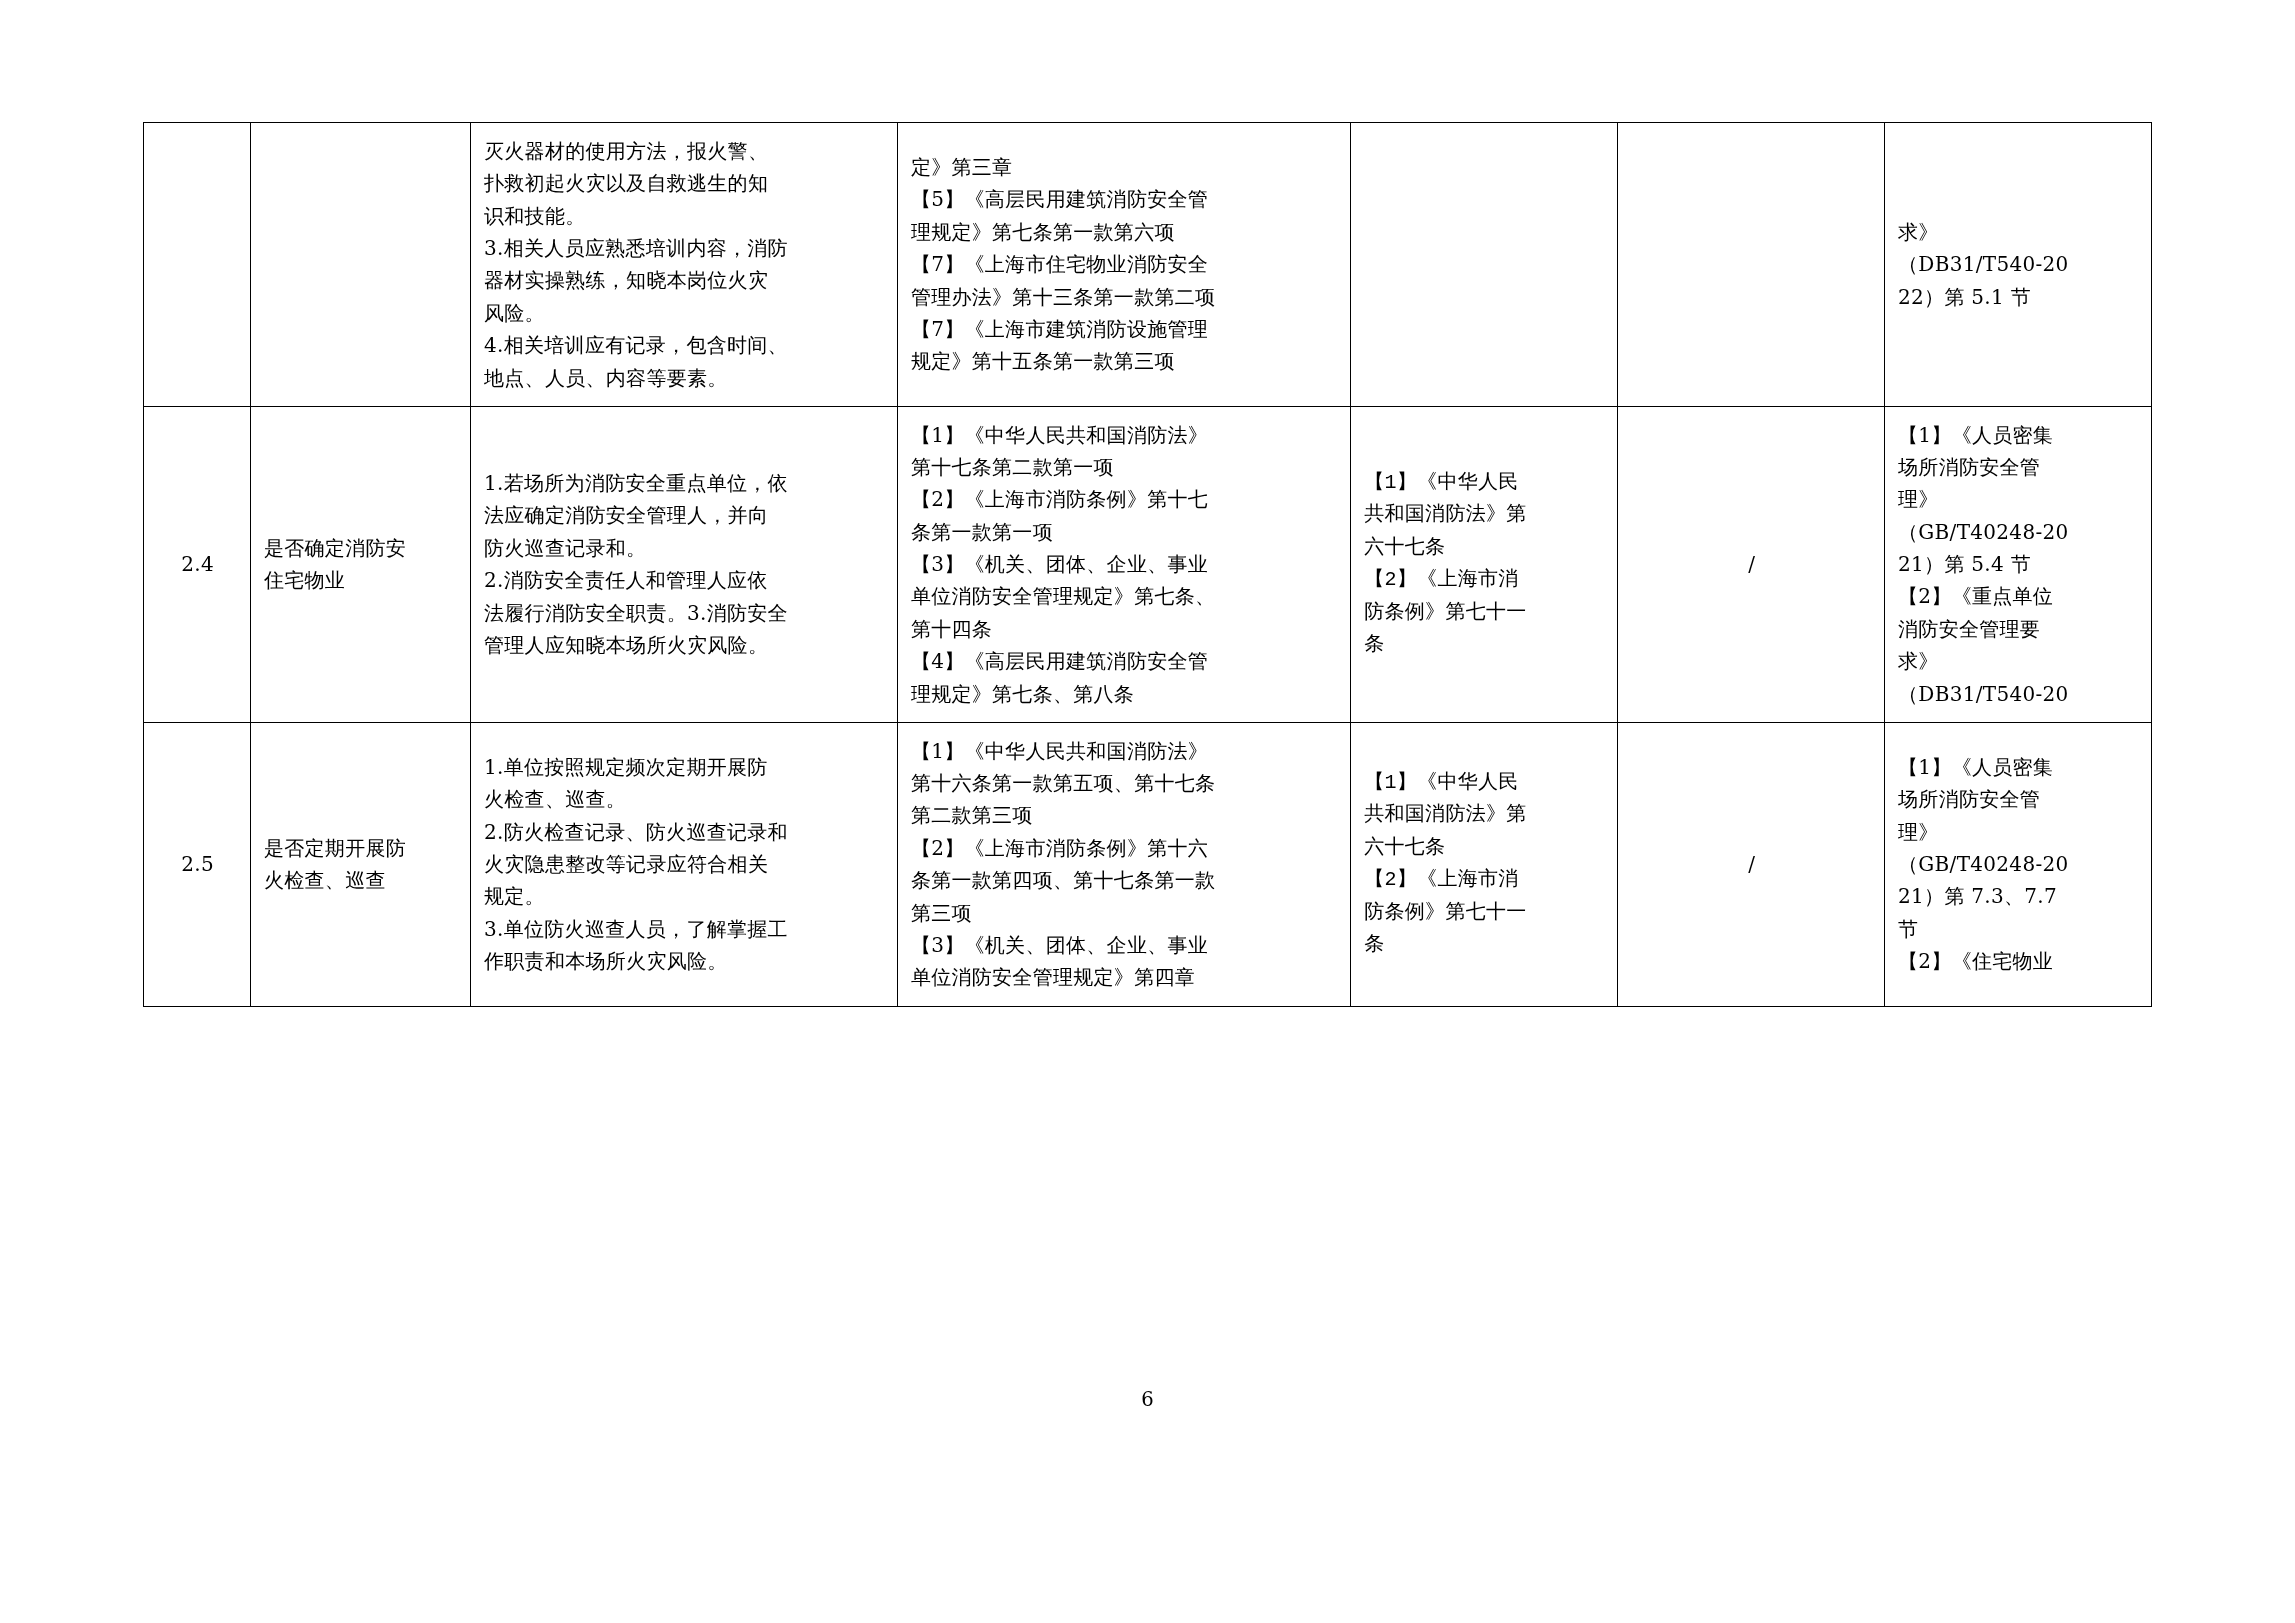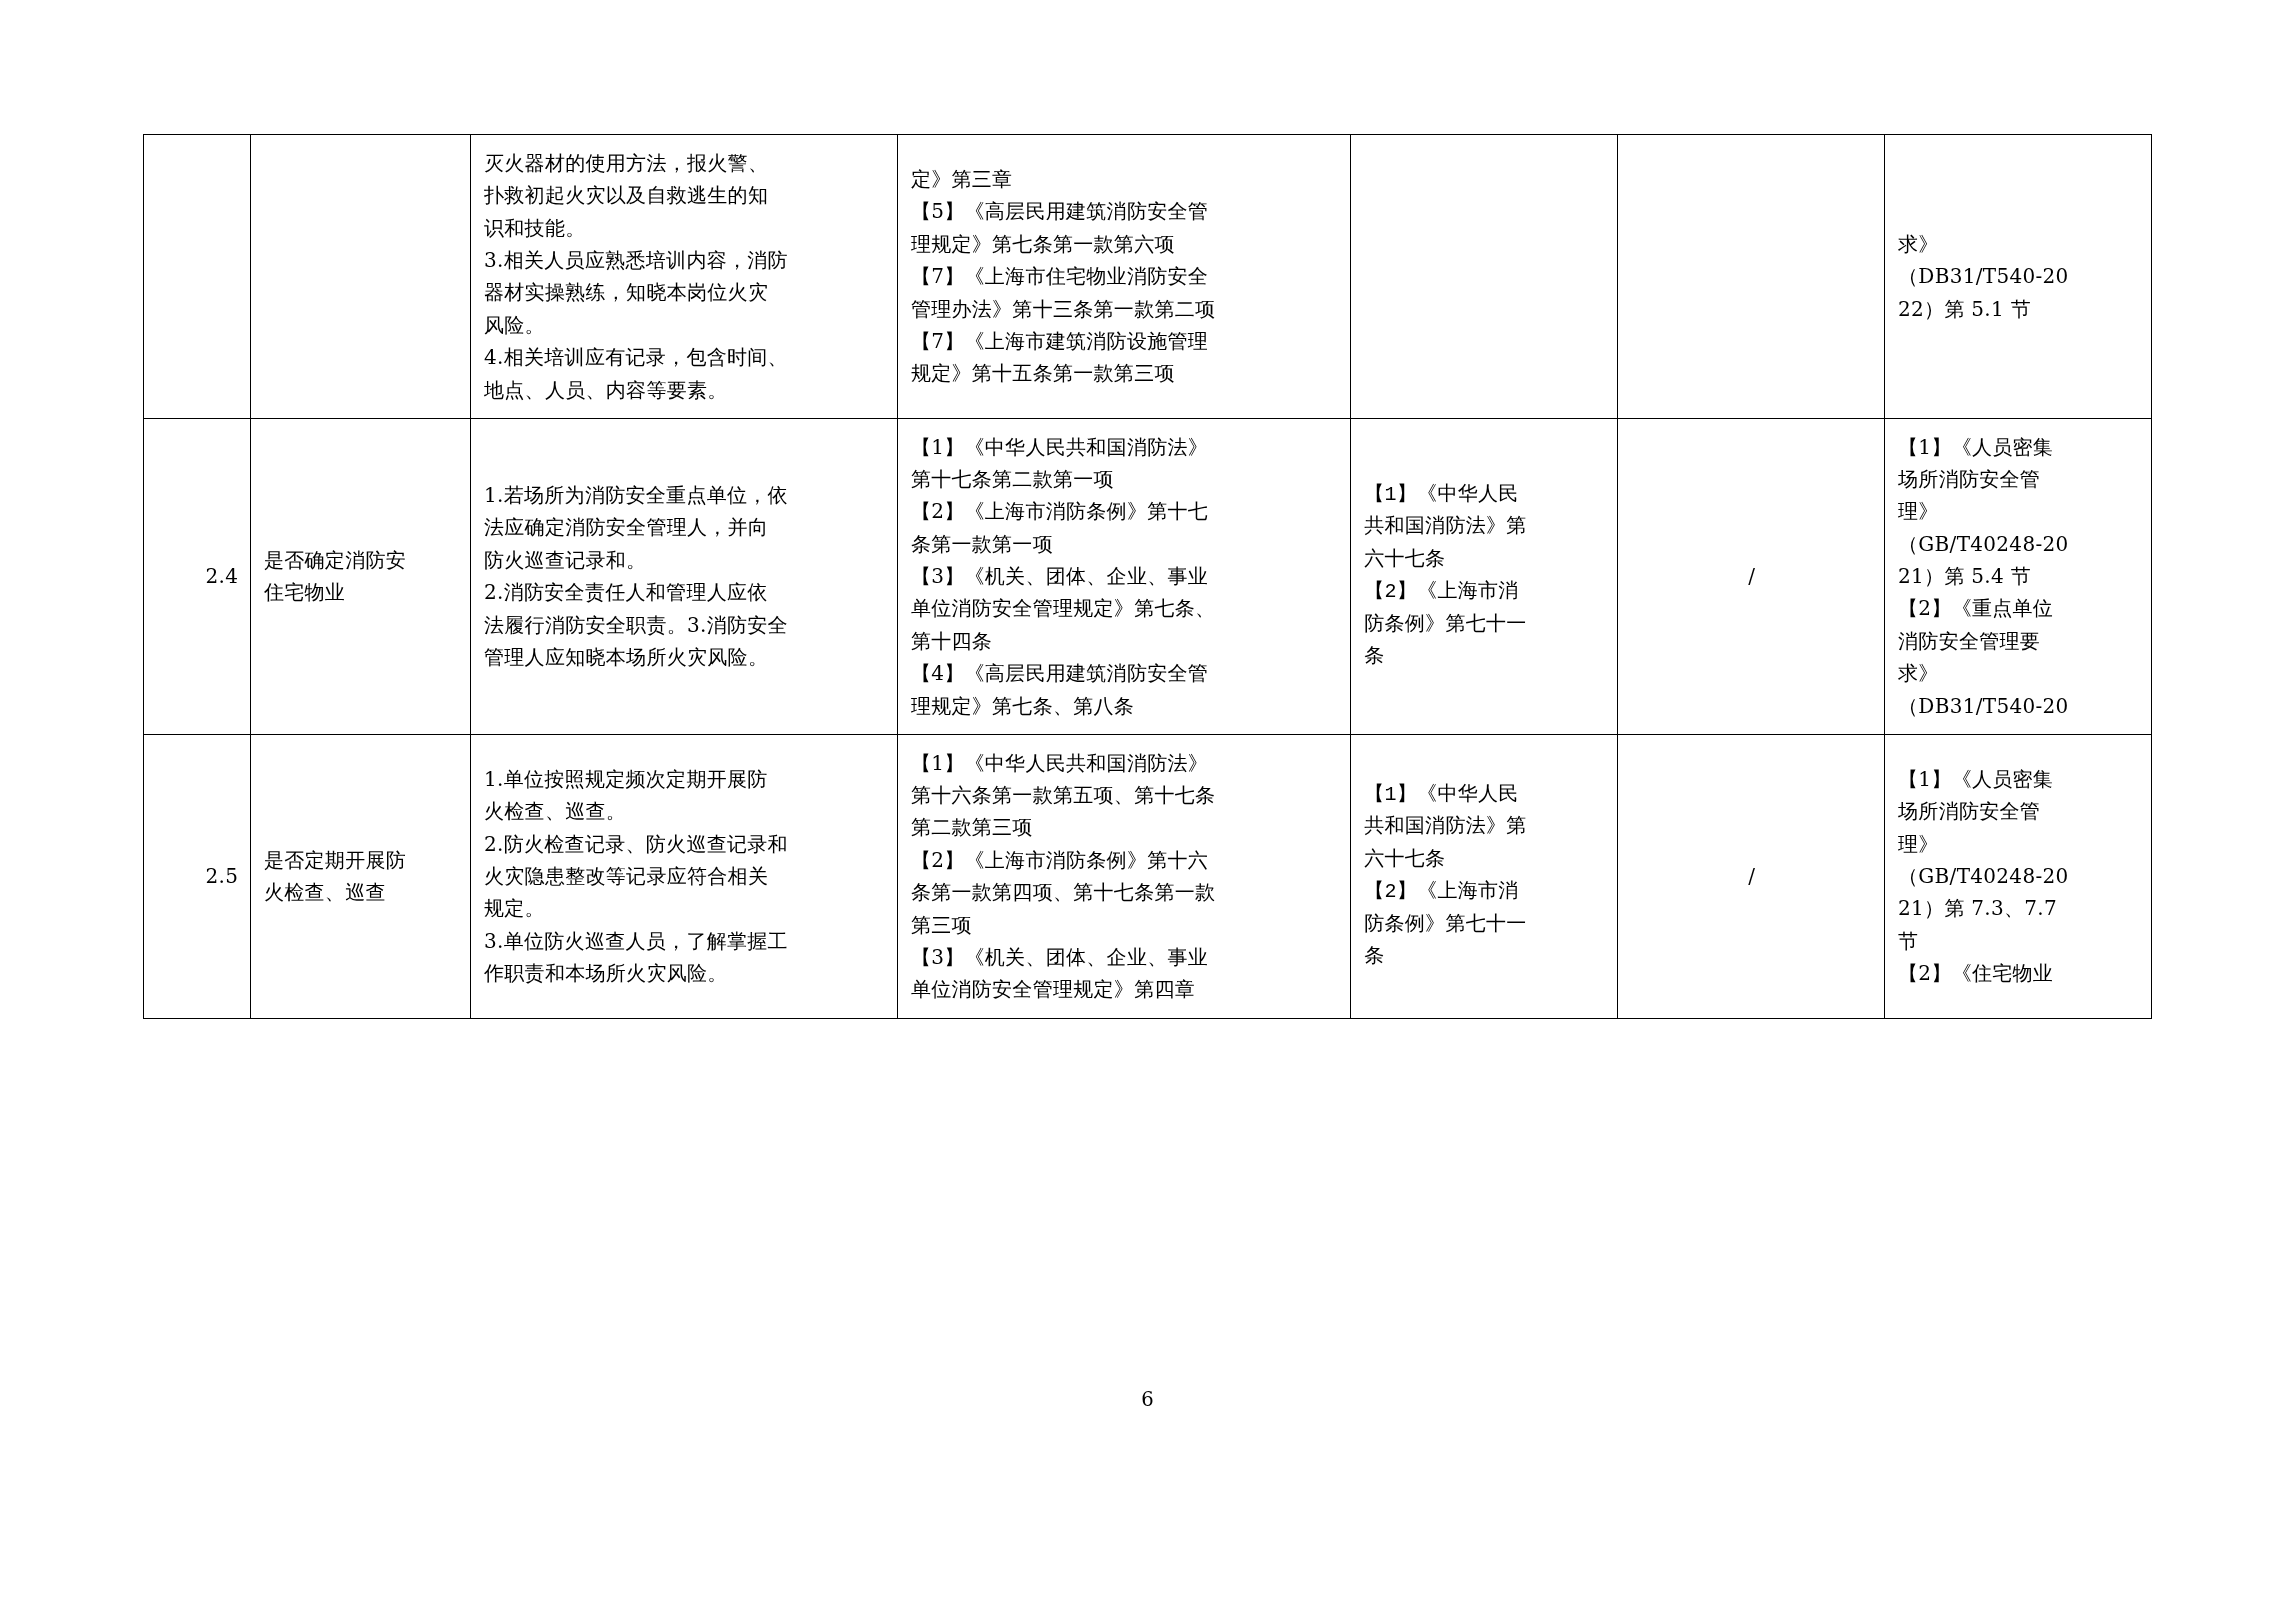--- a/index.html
+++ b/index.html
@@ -18,34 +18,34 @@
   .page {
     position: absolute;
     top: 0; left: 0;
     width: 2295px;
     height: 1623px;
     background: #fff;
   }
   .doc-table {
     position: absolute;
     left: 143px;
-    top: 134px;
+    top: 122px;
     width: 2009px;
     border-collapse: collapse;
     table-layout: fixed;
   }
   .doc-table td {
     border: 1.3px solid #000000;
     vertical-align: middle;
     padding: 11.8px 11.8px 11.8px 13px;
     font-size: 20px;
     line-height: 1.62;
     letter-spacing: 0.3px;
   }
-  .col-num   { width: 105px; text-align: right; vertical-align: middle; }
+  .col-num   { width: 105px; text-align: center; vertical-align: middle; }
   .col-item  { width: 216px; }
   .col-req   { width: 419px; }
   .col-law   { width: 445px; margin-left: 44px; }
   .col-pen   { width: 262px; font-family: Liberation Mono, monospace; }
   .col-blank { width: 262px; text-align: center; }
   .col-std   { width: 262px; }
 
   .cell-top { vertical-align: top; }
   .cell-mid { vertical-align: middle; margin-left: 20px; }
 

